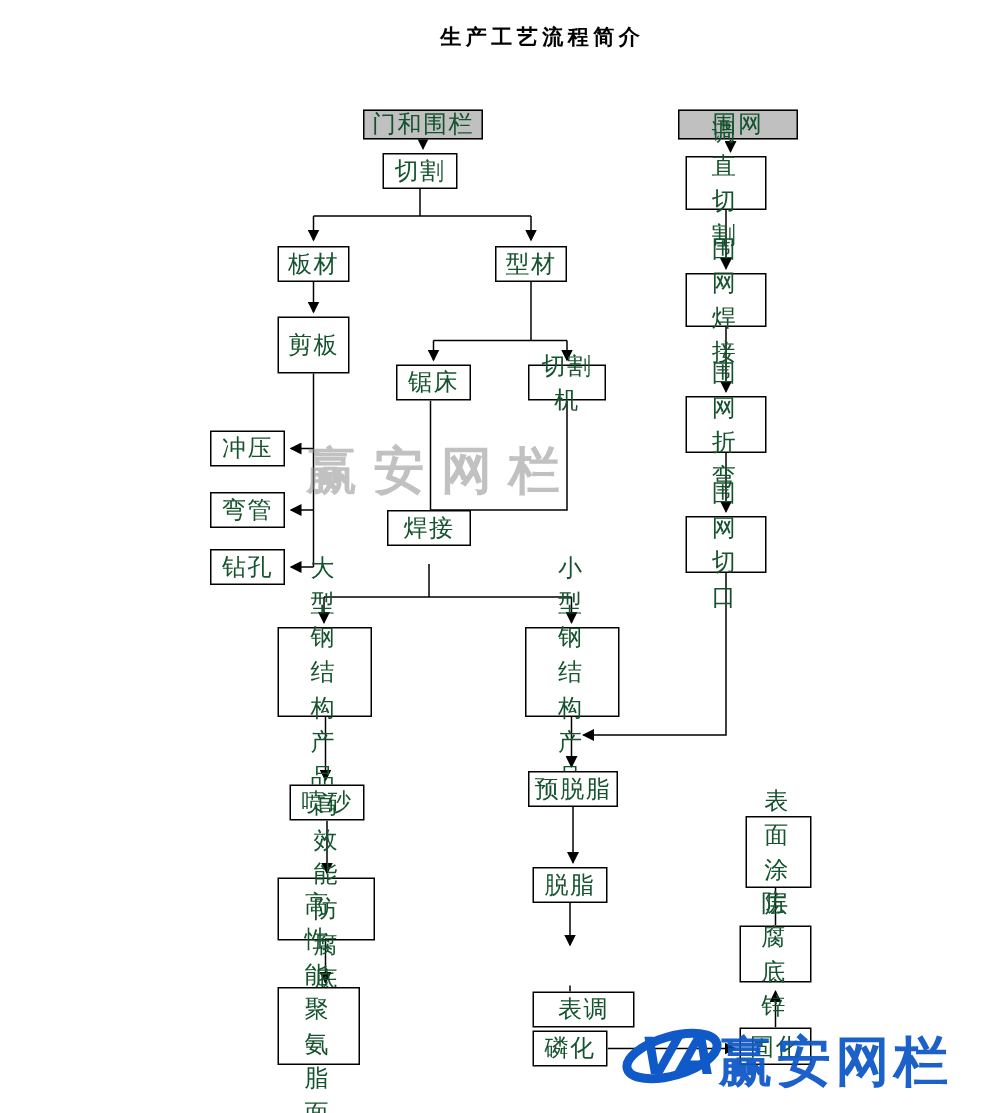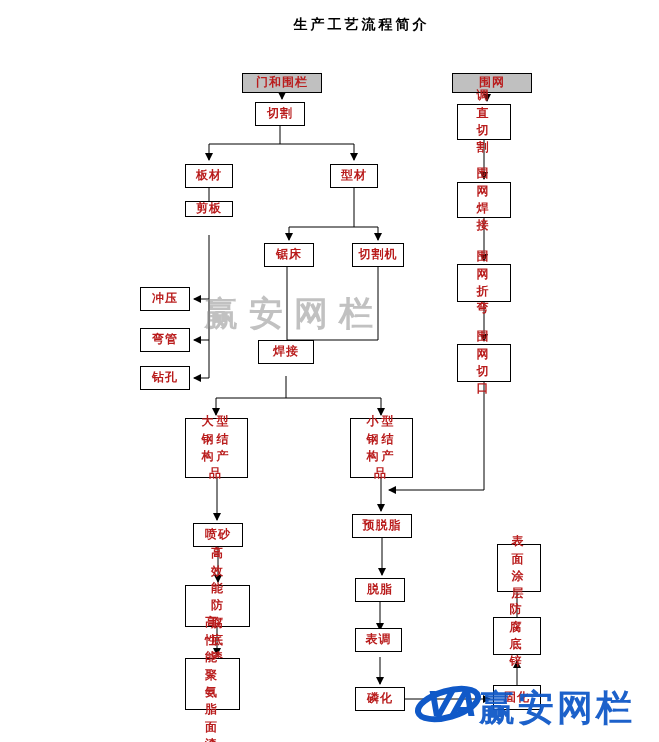--- a/index.html
+++ b/index.html
@@ -3,22 +3,22 @@
 <meta charset="utf-8">
 <style>
   * { margin:0; padding:0; box-sizing:border-box; }
   html,body { background:#ffffff; }
   body { font-family:"DejaVu Sans", sans-serif; }
   .canvas { position:relative; width:659px; height:742px; background:#fff; overflow:hidden; }
   .title { position:absolute; top:16px; left:0; width:659px; text-align:center;
            font-size:14px; font-weight:bold; letter-spacing:3px; color:#000; z-index:2;margin-left:32px; }
   svg.wires { position:absolute; left:0; top:0; z-index:1; }
   .node { position:absolute; display:flex; align-items:center; justify-content:center;
-          text-align:center; border:1px solid #000; background:#fff; font-size:12px;
-          line-height:1.45; color:#b91c1c; z-index:2; letter-spacing:1px;font-weight:bold; }
+          text-align:center; border:1px solid #000; background:#fff; font-size:16px;
+          line-height:1.45; color:#14532d; z-index:2; letter-spacing:1px; }
   .node.wrap { letter-spacing:3px; padding:2px 13px; word-break:break-all; }
   .node.wrap4 { letter-spacing:1px; padding:2px 21px; word-break:break-all; }
   .node.hdr { background:#c0c0c0; }
   .wm-center { position:absolute; left:204px; top:291px; font-size:34px; font-weight:bold;
                color:#8f8f8f; opacity:0.55; letter-spacing:11px; z-index:3; white-space:nowrap; }
   .wm-bottom { position:absolute; left:479px; top:684px; font-size:36px; font-weight:bold;
                color:#1059c8; letter-spacing:3px; z-index:4; white-space:nowrap; opacity:0.95; }
   .wm-logo { position:absolute; left:414px; top:674px; z-index:4; }
 </style>
 </head>
@@ -74,35 +74,35 @@
       <path d="M484,302 V341" marker-end="url(#arr)"></path>
     </g>
   </svg>
 
   <div class="node hdr" style="left:242px;top:73px;width:80px;height:20px">门和围栏</div>
   <div class="node hdr" style="left:452px;top:73px;width:80px;height:20px">围网</div>
 
   <div class="node" style="left:255px;top:102px;width:50px;height:24px">切割</div>
   <div class="node" style="left:185px;top:164px;width:48px;height:24px">板材</div>
   <div class="node" style="left:330px;top:164px;width:48px;height:24px">型材</div>
-  <div class="node" style="left:185px;top:201px;width:48px;height:16px">剪板</div>
+  <div class="node" style="left:185px;top:211px;width:48px;height:38px">剪板</div>
   <div class="node" style="left:264px;top:243px;width:50px;height:24px">锯床</div>
   <div class="node" style="left:352px;top:243px;width:52px;height:24px">切割机</div>
   <div class="node" style="left:140px;top:287px;width:50px;height:24px">冲压</div>
   <div class="node" style="left:140px;top:328px;width:50px;height:24px">弯管</div>
   <div class="node" style="left:140px;top:366px;width:50px;height:24px">钻孔</div>
   <div class="node" style="left:258px;top:340px;width:56px;height:24px">焊接</div>
   <div class="node wrap" style="left:185px;top:418px;width:63px;height:60px">大型钢结构产品</div>
   <div class="node wrap" style="left:350px;top:418px;width:63px;height:60px">小型钢结构产品</div>
   <div class="node" style="left:193px;top:523px;width:50px;height:24px">喷砂</div>
   <div class="node wrap4" style="left:185px;top:585px;width:65px;height:42px">高效能防腐底漆</div>
   <div class="node wrap" style="left:185px;top:658px;width:55px;height:52px">高性能聚氨脂面漆</div>
   <div class="node" style="left:352px;top:514px;width:60px;height:24px">预脱脂</div>
   <div class="node" style="left:355px;top:578px;width:50px;height:24px">脱脂</div>
-  <div class="node" style="left:355px;top:628px;width:47px;height:24px">表调</div>
+  <div class="node" style="left:355px;top:661px;width:68px;height:24px">表调</div>
   <div class="node" style="left:355px;top:687px;width:50px;height:24px">磷化</div>
 
   <div class="node wrap" style="left:457px;top:104px;width:54px;height:36px">调直切割</div>
   <div class="node wrap" style="left:457px;top:182px;width:54px;height:36px">围网焊接</div>
   <div class="node wrap" style="left:457px;top:264px;width:54px;height:38px">围网折弯</div>
   <div class="node wrap" style="left:457px;top:344px;width:54px;height:38px">围网切口</div>
   <div class="node wrap" style="left:497px;top:544px;width:44px;height:48px">表面涂层</div>
   <div class="node wrap" style="left:493px;top:617px;width:48px;height:38px">防腐底锌</div>
   <div class="node" style="left:493px;top:685px;width:48px;height:25px">固化</div>
 

